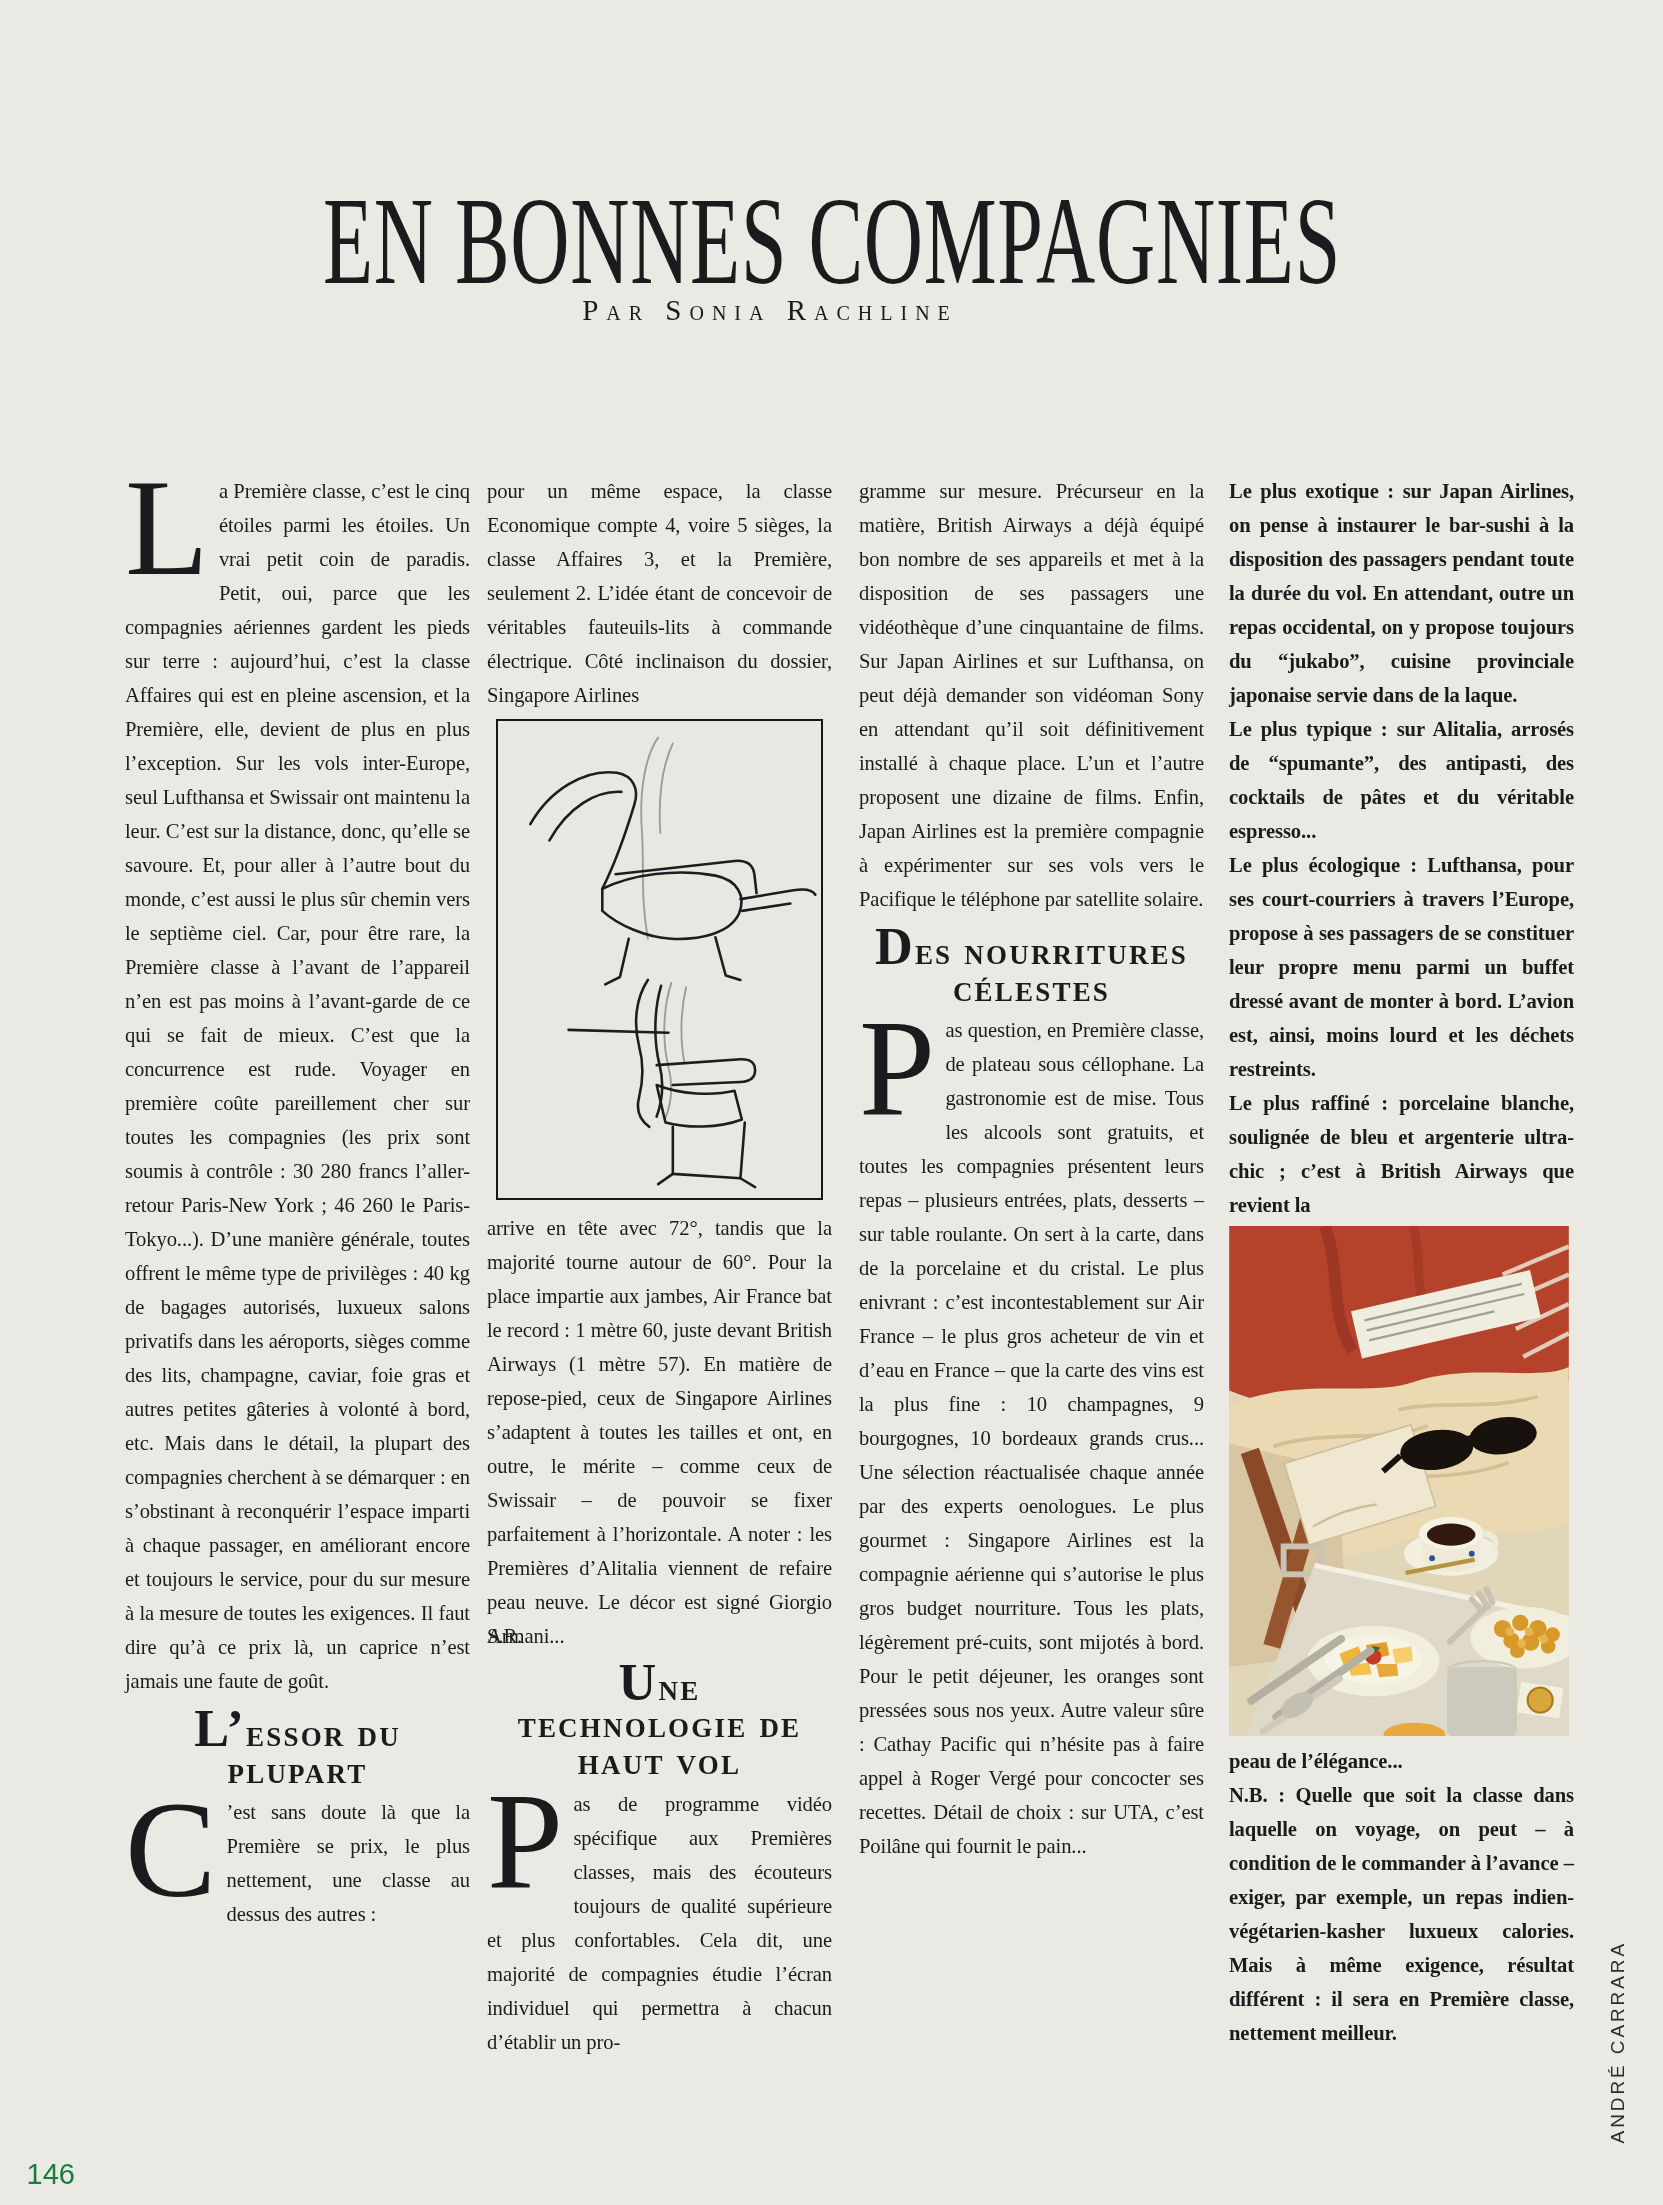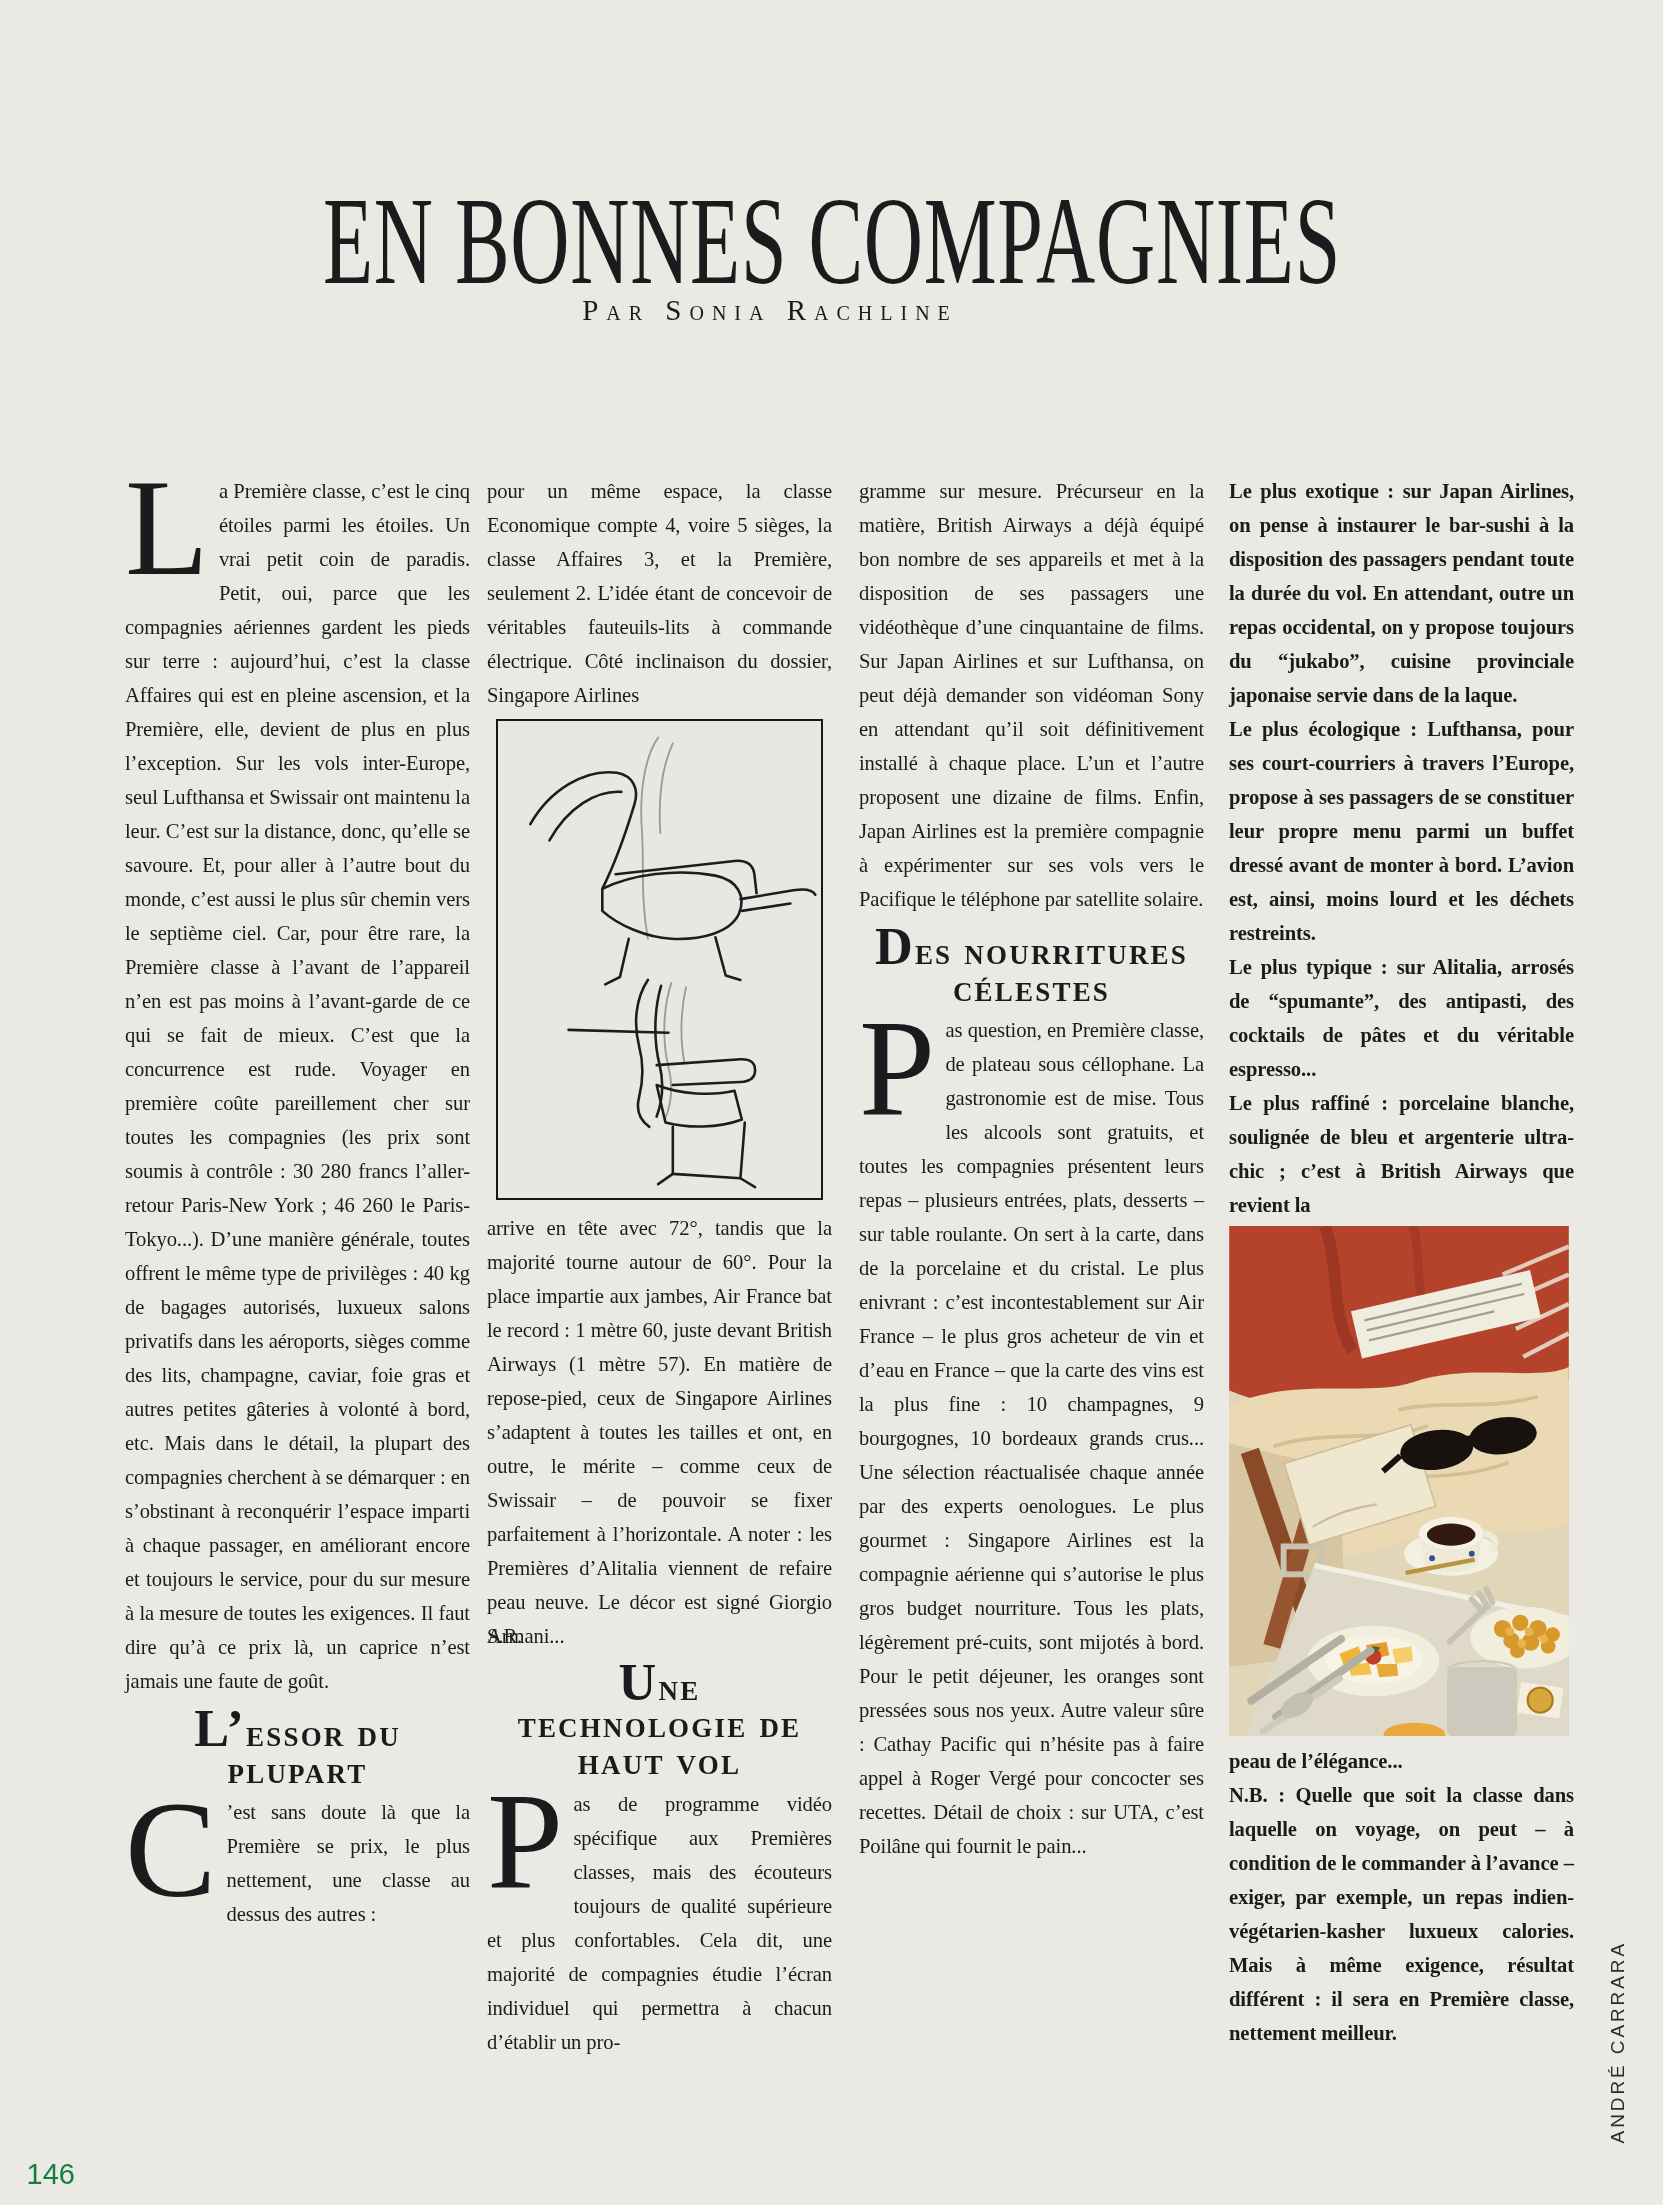--- a/index.html
+++ b/index.html
@@ -112,22 +112,22 @@
 </div>
 
 <div class="col" id="col3">
   <p class="body-p">gramme sur mesure. Précurseur en la matière, British Airways a déjà équipé bon nombre de ses appareils et met à la disposition de ses passagers une vidéothèque d’une cinquantaine de films. Sur Japan Airlines et sur Lufthansa, on peut déjà demander son vidéoman Sony en attendant qu’il soit définitivement installé à chaque place. L’un et l’autre proposent une dizaine de films. Enfin, Japan Airlines est la première compagnie à expérimenter sur ses vols vers le Pacifique le téléphone par satellite solaire.</p>
   <h2 class="heading">Des nourritures célestes</h2>
   <p class="body-p"><span class="dropcap">P</span><span>as question, en Première classe, de plateau sous céllophane. La gastronomie est de mise. Tous les alcools sont gratuits, et toutes les compagnies présentent leurs repas – plusieurs entrées, plats, desserts – sur table roulante. On sert à la carte, dans de la porcelaine et du cristal. Le plus enivrant : c’est incontestablement sur Air France – le plus gros acheteur de vin et d’eau en France – que la carte des vins est la plus fine : 10 champagnes, 9 bourgognes, 10 bordeaux grands crus... Une sélection réactualisée chaque année par des experts oenologues. Le plus gourmet : Singapore Airlines est la compagnie aérienne qui s’autorise le plus gros budget nourriture. Tous les plats, légèrement pré-cuits, sont mijotés à bord. Pour le petit déjeuner, les oranges sont pressées sous nos yeux. Autre valeur sûre : Cathay Pacific qui n’hésite pas à faire appel à Roger Vergé pour concocter ses recettes. Détail de choix : sur UTA, c’est Poilâne qui fournit le pain...</span></p>
 </div>
 
 <div class="col" id="col4">
   <p class="body-p">Le plus exotique : sur Japan Airlines, on pense à instaurer le bar-sushi à la disposition des passagers pendant toute la durée du vol. En attendant, outre un repas occidental, on y propose toujours du “jukabo”, cuisine provinciale japonaise servie dans de la laque.</p>
+  <p class="body-p">Le plus typique : sur Alitalia, arrosés de “spumante”, des antipasti, des cocktails de pâtes et du véritable espresso...</p>
   <p class="body-p">Le plus écologique : Lufthansa, pour ses court-courriers à travers l’Europe, propose à ses passagers de se constituer leur propre menu parmi un buffet dressé avant de monter à bord. L’avion est, ainsi, moins lourd et les déchets restreints.</p>
-  <p class="body-p">Le plus typique : sur Alitalia, arrosés de “spumante”, des antipasti, des cocktails de pâtes et du véritable espresso...</p>
   <p class="body-p">Le plus raffiné : porcelaine blanche, soulignée de bleu et argenterie ultra-chic ; c’est à British Airways que revient la</p>
 
   <div class="photo">
     <svg width="340" height="510" viewBox="0 0 462 694">
       <rect width="462" height="694" fill="#e2d6b8"></rect>
 
       <path d="M0,0 H462 V212 C380,232 300,212 238,234 C158,262 60,250 0,224 Z" fill="#b5432b"></path>
       <path d="M130,0 C152,58 136,120 168,170" stroke="#8d2e1e" stroke-width="16" fill="none" opacity="0.6"></path>
       <path d="M250,0 C262,40 252,80 268,116" stroke="#9b3522" stroke-width="12" fill="none" opacity="0.6"></path>
 

